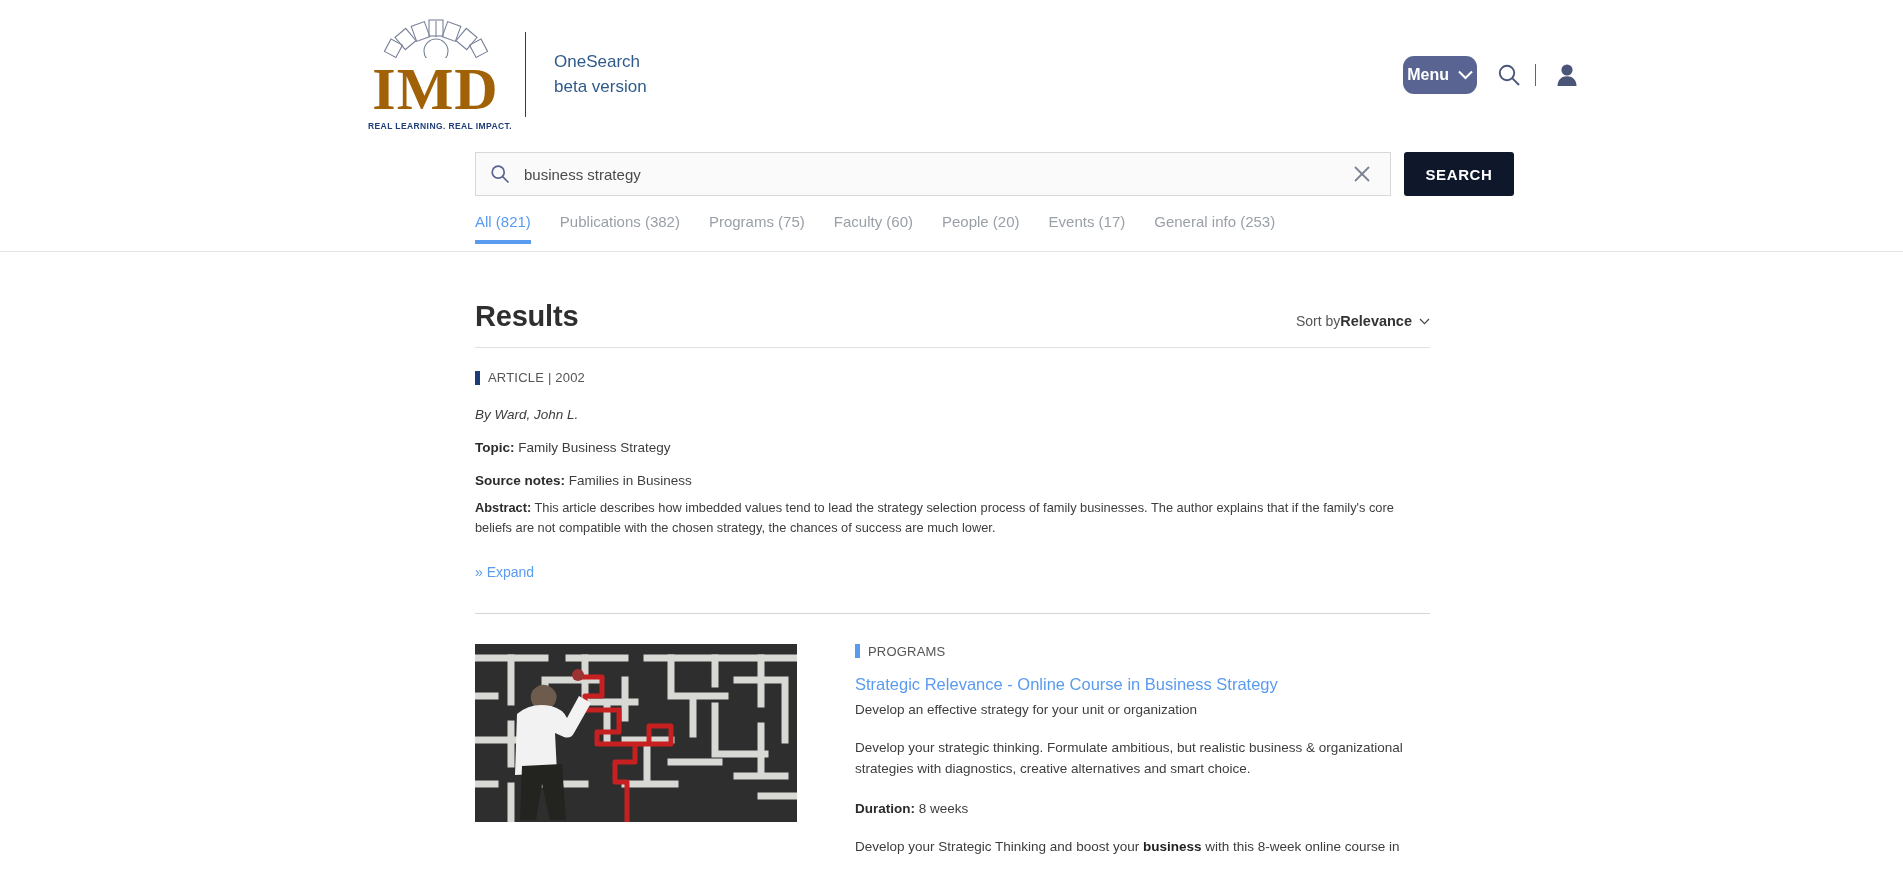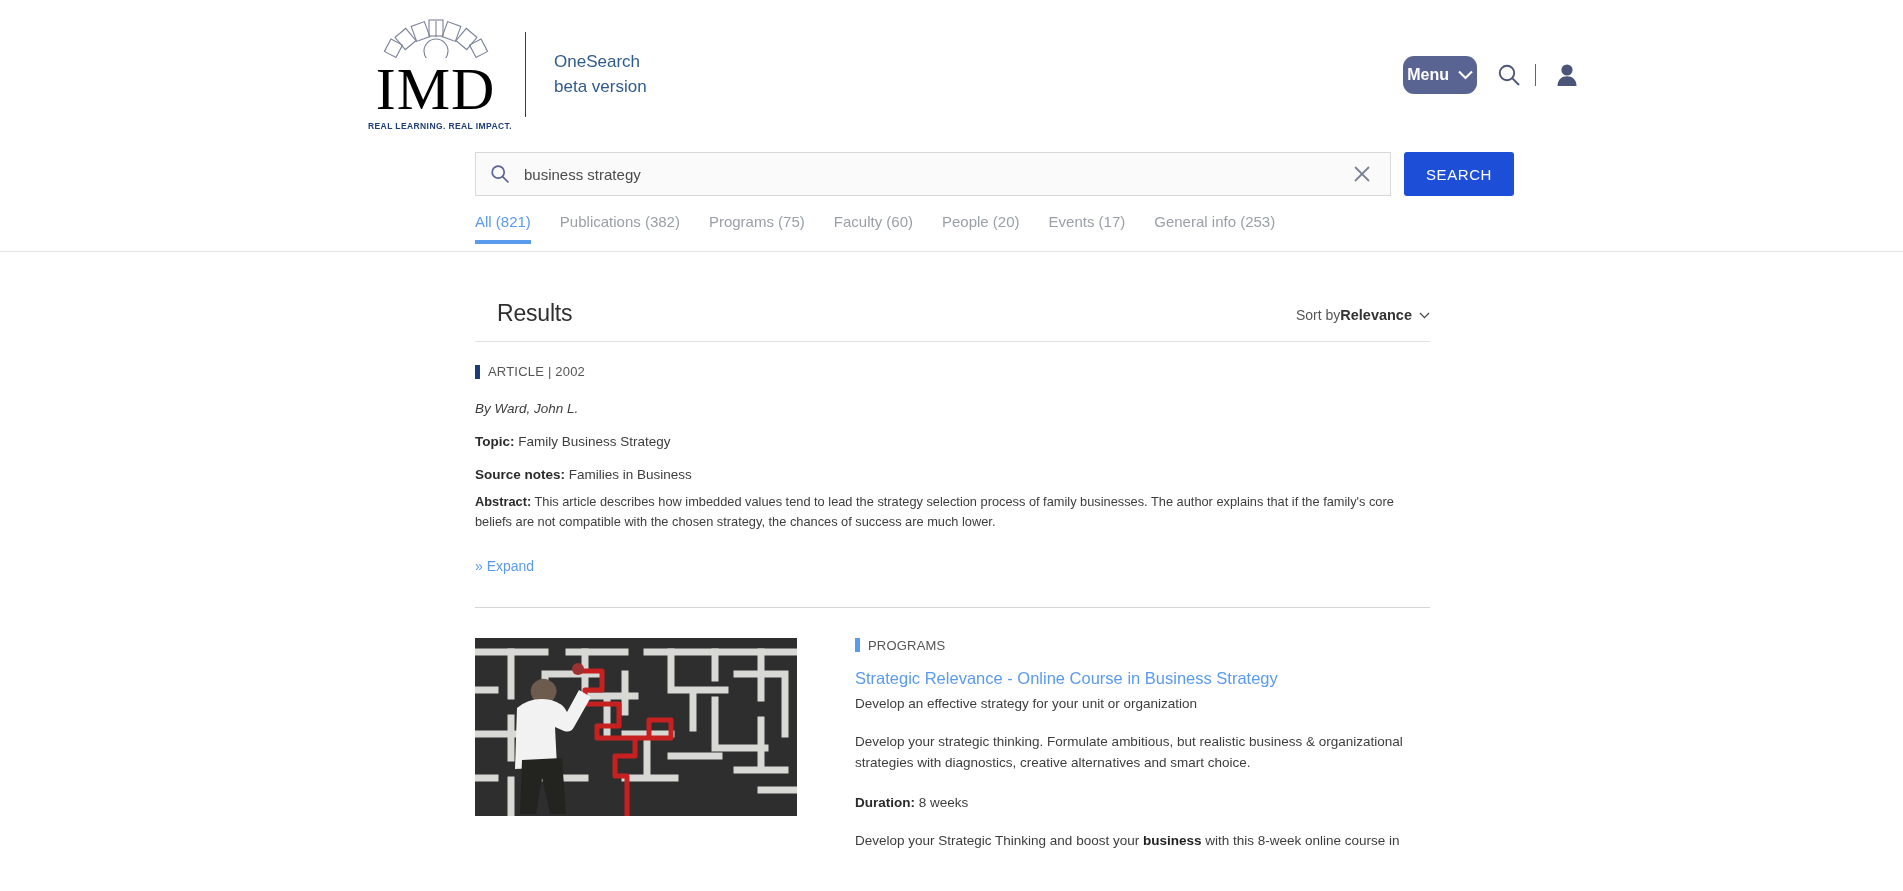--- a/index.html
+++ b/index.html
@@ -19,25 +19,25 @@
   }
   .brand {
     position: absolute;
     left: 368px; top: 18px;
     display: flex; align-items: center;
   }
   .logo-block { position: relative; width: 135px; }
   .logo-rays { display: block; margin: 0 auto 1px auto; }
   .logo-imd {
     font-family: "Liberation Serif", serif;
-    font-weight: normal;
+    font-weight: bold;
     font-size: 60px;
     line-height: 60px;
     letter-spacing: 1px;
-    color: #000000;
+    color: #a16207;
     text-align: center;
   }
   .logo-tag {
     font-size: 8.5px;
     letter-spacing: 0.4px;
     color: #1f3d77;
     text-align: center;
     margin-top: 2px;
     white-space: nowrap;
     font-weight: bold;
@@ -96,25 +96,25 @@
     flex: 1 1 auto;
     margin-left: 12px;
     height: 100%;
   }
   .clear-btn {
     border: none; background: transparent; cursor: pointer;
     padding: 0 18px 0 10px;
     display: flex; align-items: center;
   }
   .search-btn {
-    background: #1d4ed8;
+    background: #0f172a;
     color: #fff;
     border: none;
     font-size: 15px;
-    font-weight: normal;
+    font-weight: bold;
     letter-spacing: 0.6px;
     width: 110px;
     margin-left: 13px;
     border-radius: 3px;
     cursor: pointer;
     font-family: "Liberation Sans", sans-serif;
   }
 
   
   .tabs {
@@ -150,25 +150,24 @@
     position: absolute;
     left: 475px; top: 300px;
     width: 955px;
   }
   .results-head {
     display: flex; align-items: flex-end; justify-content: space-between;
     padding-bottom: 14px;
     border-bottom: 1px solid #e0e0e0;
   }
   .results-title {
-    font-size: 23px;
-    font-weight: normal;
+    font-size: 29px;
+    font-weight: bold;
     color: #2f2f2f;
     letter-spacing: -0.2px;
-    margin-left: 22px;
   }
   .sort-wrap { display: flex; align-items: baseline; padding-bottom: 4px; }
   .sort-label { font-size: 14px; color: #555; }
   .sort-value {
     font-size: 14.5px; font-weight: bold; color: #333;
     display: flex; align-items: center; gap: 7px; cursor: pointer;
   }
 
   .result { padding-top: 22px; }
   .kicker { display: flex; align-items: center; gap: 8px; }

